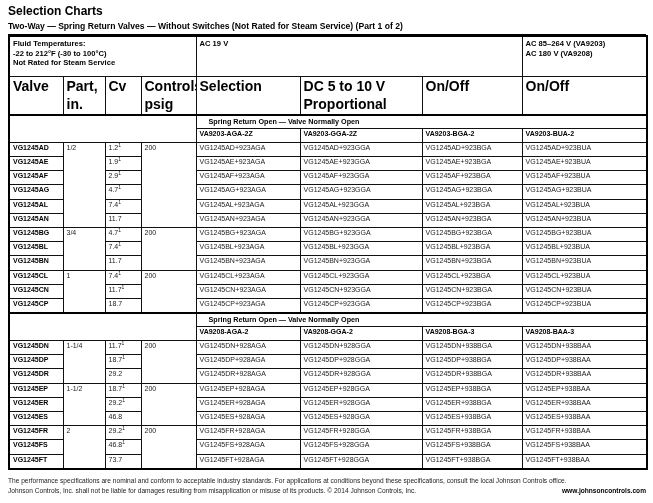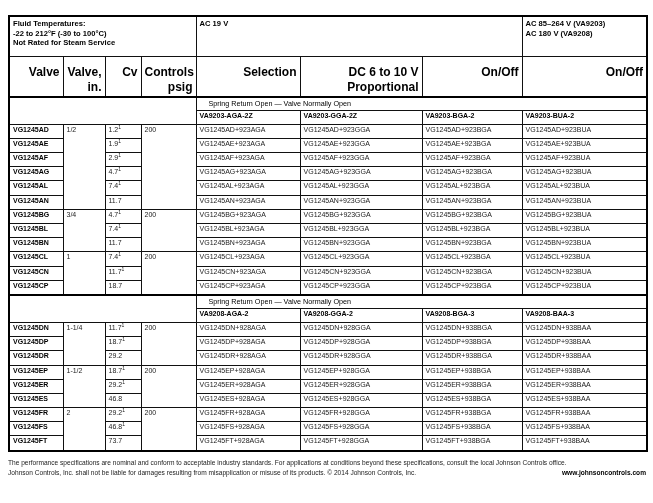--- a/index.html
+++ b/index.html
@@ -23,32 +23,32 @@
     width:638px; margin-top:0;
   }
   table.sel td {
     border:1px solid #111;
     padding:1px 3px 0 3px;
     font-size:7px; line-height:1.28;
     vertical-align:top;
     overflow:hidden; white-space:nowrap;
   }
   
-  table.sel { border:2px solid #000;margin-top:12px; }
+  table.sel { border:2px solid #000; }
 
   tr.hdr-top td {
     font-weight:bold; font-size:7.6px; white-space:pre-line;
     height:37px; padding-top:2px;
   }
   tr.hdr-cols td {
-    font-weight:bold; font-size:12px; white-space:pre-line;
-    height:25px; border-bottom:2px solid #000; padding-top:8px;text-align:right;
+    font-weight:bold; font-size:14px; white-space:pre-line;
+    height:25px; border-bottom:2px solid #000; padding-top:1px;
   }
   tr.section-row td.sec-label {
-    font-weight:normal; font-size:7.2px; height:11px;
+    font-weight:bold; font-size:7.2px; height:11px;
     border-top:2px solid #000;
     padding-left:12px;
   }
   tr.section-row td.sec-blank { border-top:2px solid #000; }
   tr.model-row td { font-weight:bold; font-size:7px; height:12px; }
   tr.data-row td { height:12.2px; color:#222; }
   tr.data-row td.valve { font-weight:bold; color:#000; }
   sup.fn { font-size:5px; vertical-align:super; line-height:0; }
 
   .footer {
@@ -56,20 +56,22 @@
     font-size:6.6px; line-height:1.5; color:#1c1c1c;
   }
   .footer .l2 { display:flex; justify-content:space-between; }
   .footer .site { font-weight:bold; color:#000; }
 </style>
 </head>
 <body>
 
 <div class="page">
 
+  <div class="doc-title">Selection Charts</div>
+  <div class="doc-subtitle">Two-Way — Spring Return Valves — Without Switches (Not Rated for Steam Service) (Part 1 of 2)</div>
 
   <table class="sel">
     <colgroup>
       <col style="width:54px">
         <col style="width:42px">
         <col style="width:36px">
         <col style="width:55px">
       <col style="width:104px">
         <col style="width:122px">
         <col style="width:100px">
@@ -79,27 +81,27 @@
       <tr class="hdr-top">
         <td colspan="4">Fluid Temperatures:
 -22 to 212°F (-30 to 100°C)
 Not Rated for Steam Service</td>
         <td colspan="3">AC 19 V</td>
         <td>AC 85–264 V (VA9203)
 AC 180 V (VA9208)</td>
       </tr>
       <tr class="hdr-cols">
         <td>Valve</td>
-        <td>Valve,
+        <td>Part,
 in.</td>
         <td>Cv</td>
         <td>Controls
 psig</td>
         <td>Selection</td>
-        <td>DC 6 to 10 V Proportional</td>
+        <td>DC 5 to 10 V Proportional</td>
         <td>On/Off</td>
         <td>On/Off</td>
       </tr>
     <tr class="section-row">
           <td class="sec-blank" colspan="4" rowspan="2"></td>
           <td class="sec-label" colspan="4">Spring Return Open — Valve Normally Open</td>
         </tr>
         <tr class="model-row">
           <td>VA9203-AGA-2Z</td>
           <td>VA9203-GGA-2Z</td>

